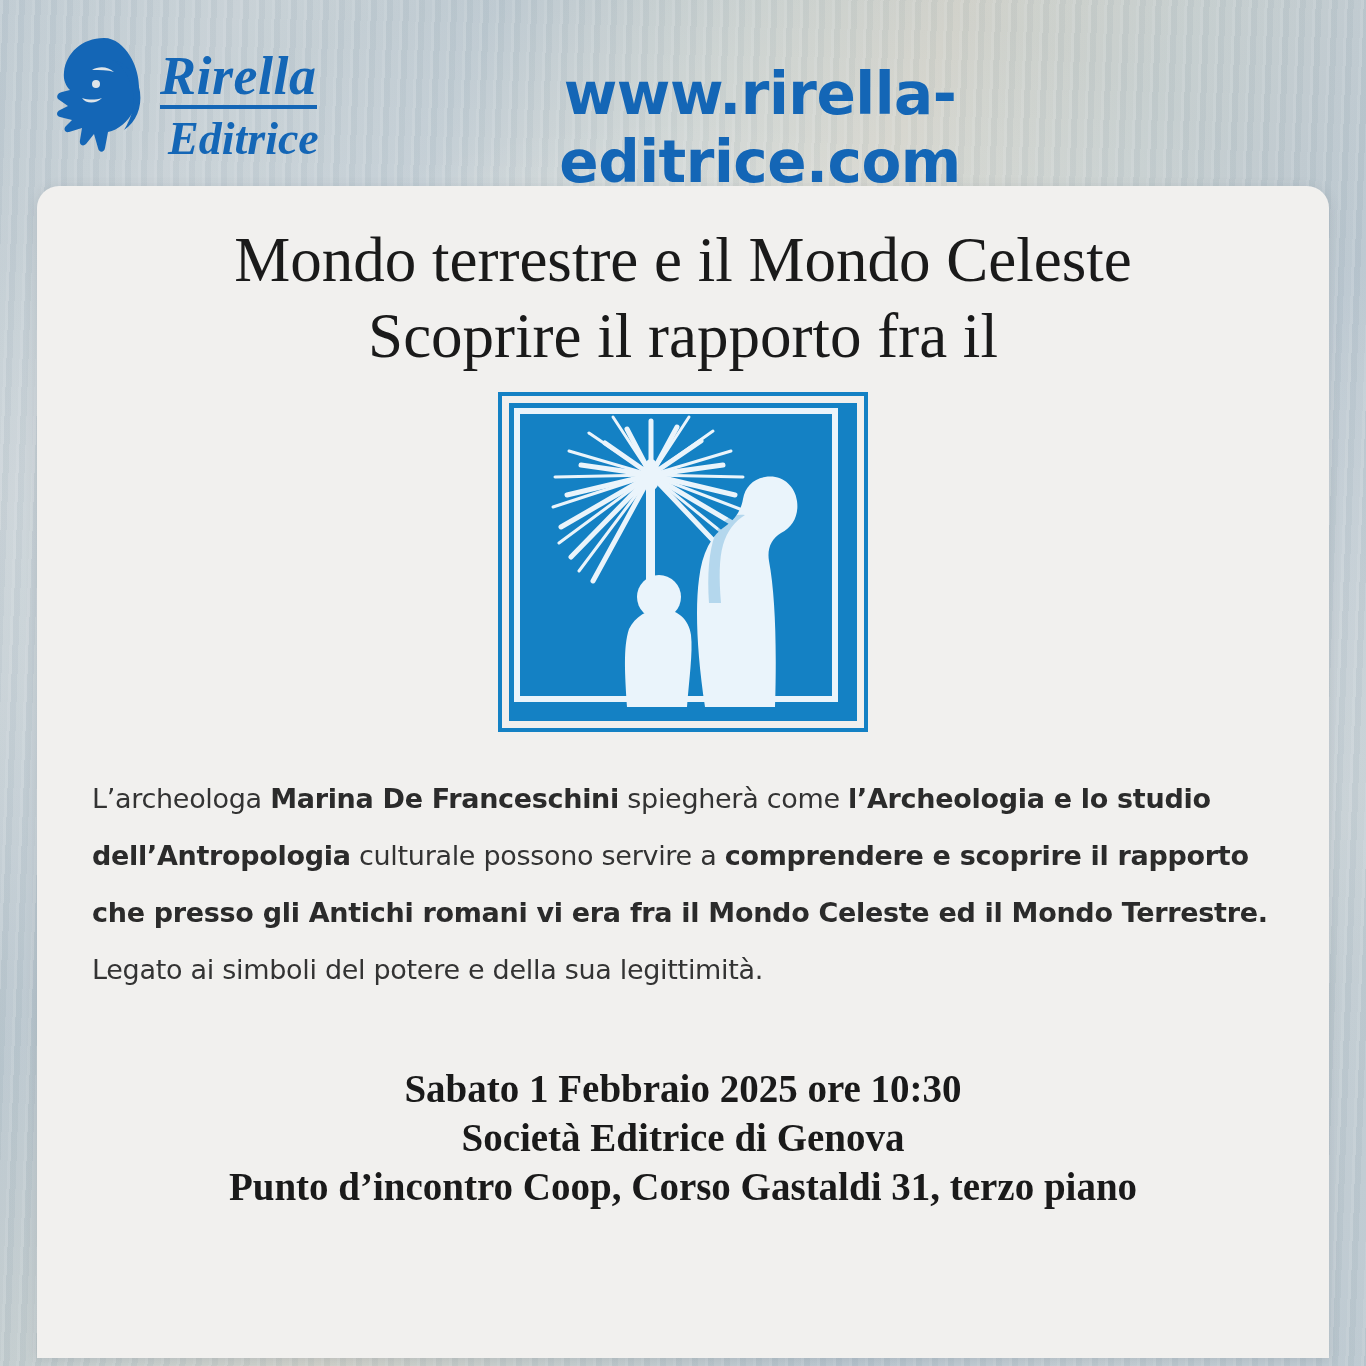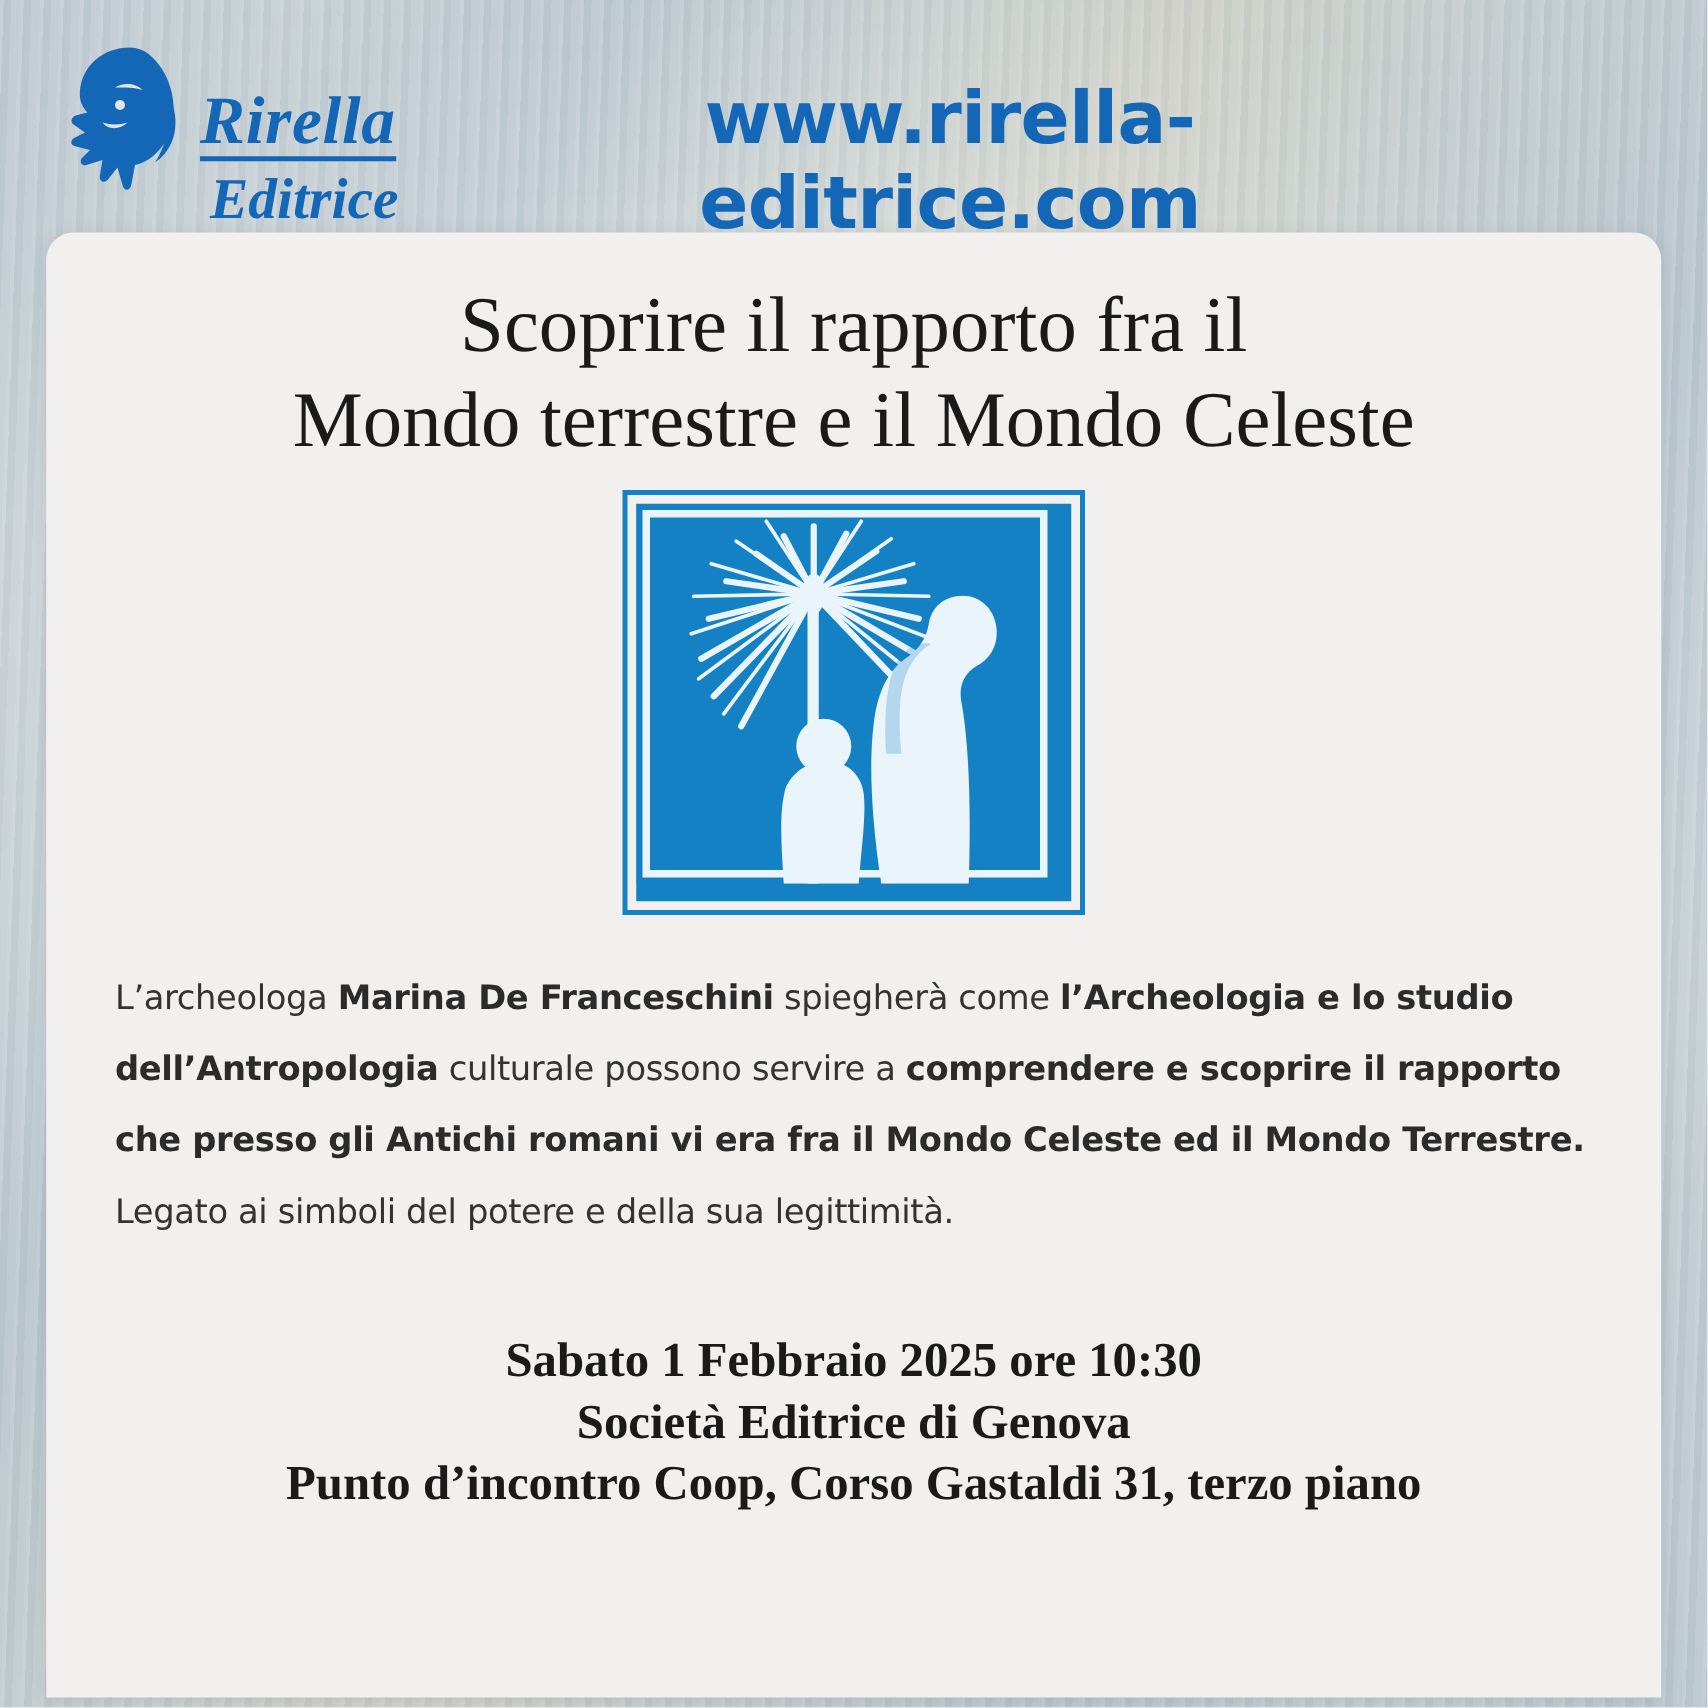--- a/index.html
+++ b/index.html
@@ -66,21 +66,20 @@
     left: 0;
     top: 0;
     width: 106px;
     height: 122px;
   }
   .logo-text {
     position: absolute;
     left: 108px;
     top: 12px;
     width: 215px;
-    margin-top: 20px;
   }
   .logo-line1 {
     font-family: "Liberation Serif", serif;
     font-style: italic;
     font-weight: bold;
     font-size: 54px;
     line-height: 56px;
     color: #1466b6;
     letter-spacing: 0.5px;
     border-bottom: 4px solid #1466b6;
@@ -195,22 +194,22 @@
         <div class="logo-line2">Editrice</div>
       </div>
     </div>
 
     <div class="website">www.rirella-editrice.com</div>
   </div>
 
   <div class="card">
 
     <div class="title">
+      <div>Mondo terrestre e il Mondo Celeste</div>
       <div>Scoprire il rapporto fra il</div>
-      <div>Mondo terrestre e il Mondo Celeste</div>
     </div>
 
     <div class="emblem-wrap">
       <div class="emblem">
         <svg width="334" height="304" viewBox="0 0 334 304" xmlns="http://www.w3.org/2000/svg">
           <rect x="0" y="0" width="334" height="304" fill="#1481c4"></rect>
           <g stroke="#eaf4fb" stroke-width="5" stroke-linecap="round">
             <line x1="142" y1="72" x2="142" y2="18"></line>
             <line x1="142" y1="72" x2="118" y2="26"></line>
             <line x1="142" y1="72" x2="96" y2="40"></line>

